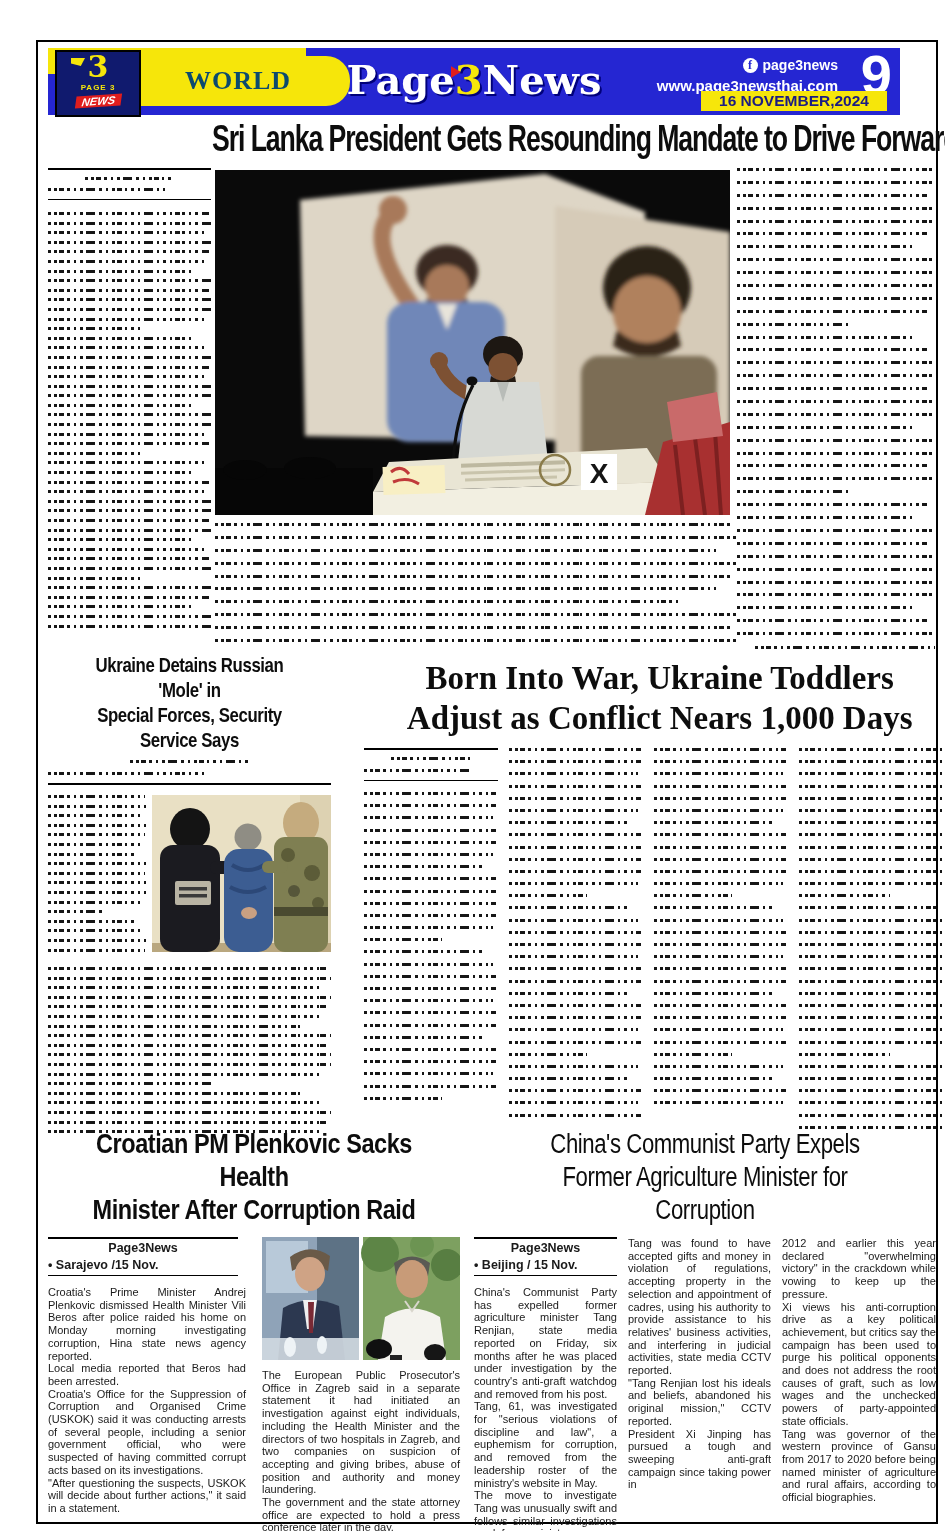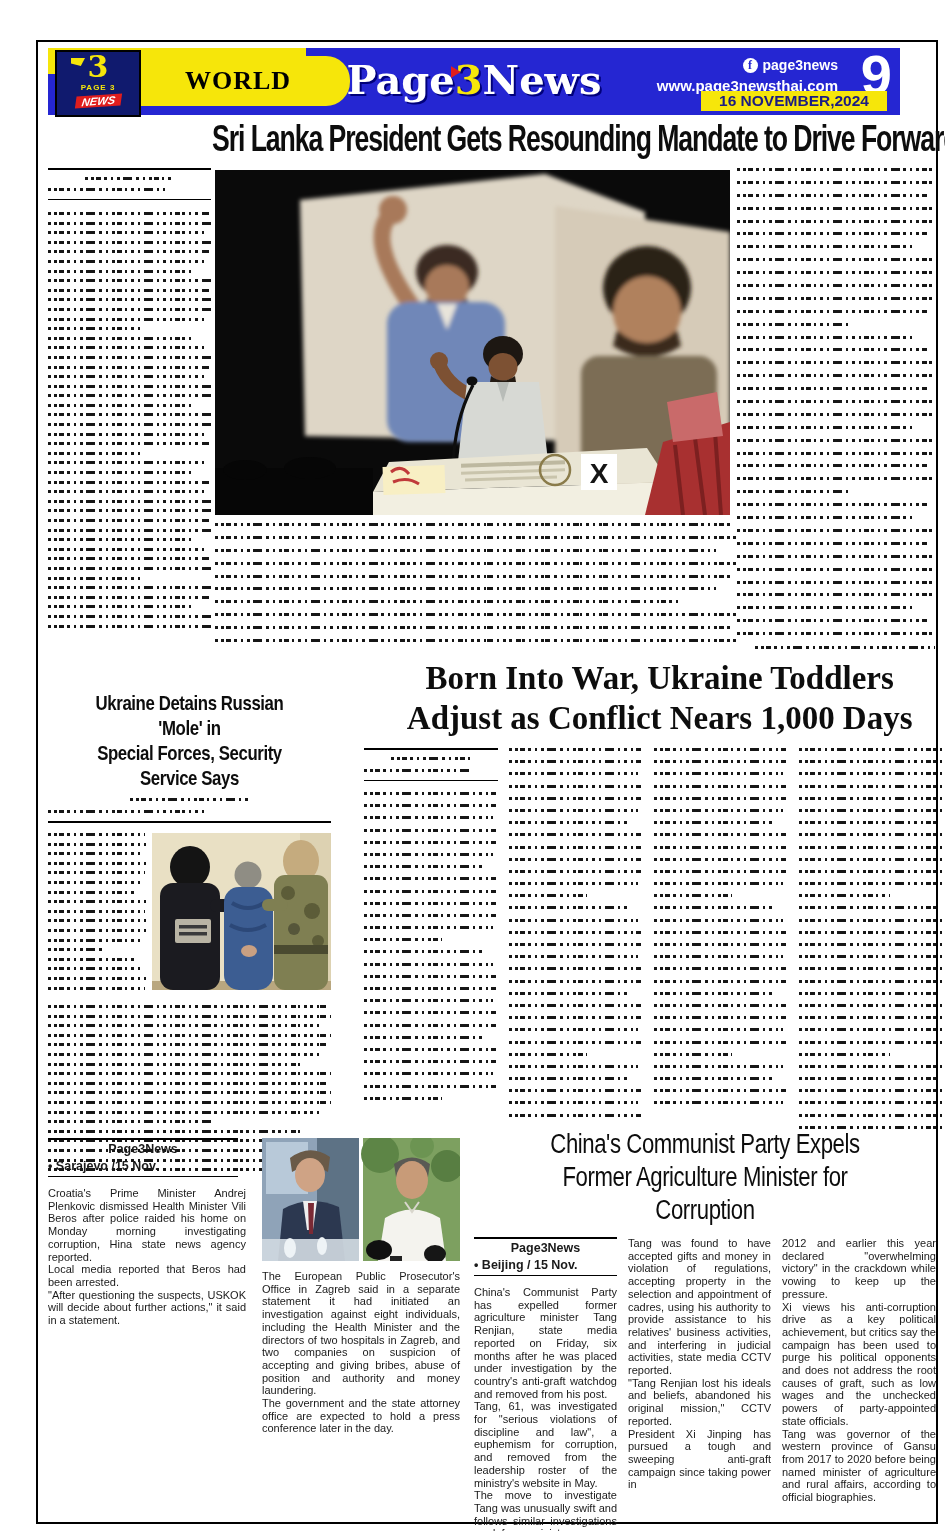--- a/index.html
+++ b/index.html
@@ -5,21 +5,21 @@
   html,body{margin:0;padding:0;background:#e9e9e9;}
   .page{position:relative;width:945px;height:1531px;background:#ffffff;margin:0 auto;
         font-family:"Liberation Sans",sans-serif;color:#1a1a1a;overflow:hidden;}
   .frame{position:absolute;left:36px;top:40px;width:898px;height:1480px;border:2px solid #000;}
 
   
   .hdr{position:absolute;left:48px;top:48px;width:852px;height:67px;background:#2526d2;}
   .hdr-yellow-top{position:absolute;left:0;top:0;width:258px;height:26px;background:#f6e60a;}
   .hdr-world-tab{position:absolute;left:52px;top:8px;width:250px;height:50px;background:#f6e60a;
                  border-radius:0 24px 24px 0;display:flex;align-items:center;}
-  .world-label{font-family:"Liberation Serif",serif;font-weight:bold;font-size:26px;color:#000000;
+  .world-label{font-family:"Liberation Serif",serif;font-weight:bold;font-size:26px;color:#0c4a6e;
                letter-spacing:1px;margin-left:85px;}
   .logo-box{position:absolute;left:7px;top:2px;width:82px;height:63px;background:#101a6e;
             border:2px solid #000;z-index:5;display:flex;flex-direction:column;align-items:center;}
   .logo-3{color:#f6e60a;font-size:30px;font-weight:bold;line-height:30px;font-family:"DejaVu Serif",serif;}
   .logo-flag{position:absolute;left:14px;top:6px;width:14px;height:8px;background:#f6e60a;clip-path:polygon(0 0,100% 0,70% 100%,0 70%);}
   .logo-page3{color:#f6e60a;font-size:8px;font-weight:bold;letter-spacing:1px;margin-top:1px;}
   .logo-news{background:#e11d1d;color:#fff;font-style:italic;font-weight:bold;font-size:11px;
              padding:0 6px;transform:skewX(-12deg) rotate(-4deg);margin-top:3px;}
   .masthead{position:absolute;left:0;right:0;top:8px;text-align:center;z-index:2;
             font-family:"DejaVu Serif",serif;font-weight:bold;font-size:40px;color:#ffffff;
@@ -270,21 +270,21 @@
         <div></div>
         <div></div>
         <div></div>
         <div></div>
         <div></div>
         <div></div>
         <div></div>
       </div>
   </div>
 
-  <div class="abs" style="left:48px;top:690px;width:283px;">
+  <div class="abs" style="left:48px;top:652px;width:283px;">
     <div style="text-align:center;">
       <span class="hl hl-ukr">Ukraine Detains Russian 'Mole' in
 Special Forces, Security Service Says</span>
     </div>
     <div style="margin-top:8px;">
       <div class="dot-single" style="width:42%;margin:0 auto 9px;"></div>
       <div class="dot-single" style="width:55%;margin:0 0 8px;"></div>
       <div class="rule" style="margin-bottom:10px;"></div>
     </div>
     <div style="display:flex;gap:6px;">
@@ -508,30 +508,35 @@
             <div></div>
             <div></div>
             <div></div>
             <div></div>
           </div>
       </div>
     </div>
   </div>
 
   <div class="abs" style="left:48px;top:1128px;width:412px;">
+    <div style="text-align:center;">
+      <span class="hl hl-cro">Croatian PM Plenkovic Sacks Health
+Minister After Corruption Raid</span>
+    </div>
     <div style="display:flex;gap:16px;margin-top:10px;">
       <div class="body-col" style="width:198px;flex:none;">
         <div style="width:96%;">
           <div class="rule-thin"></div>
           <div class="byline-name">Page3News</div>
           <div class="byline-date">• Sarajevo  /15 Nov.</div>
           <div class="rule-thin" style="margin-bottom:10px;"></div>
         </div>
         <p>Croatia's Prime Minister Andrej Plenkovic dismissed Health Minister Vili Beros after police raided his home on Monday morning investigating corruption, Hina state news agency reported.</p>
         <p>Local media reported that Beros had been arrested.</p>
+        <p>Croatia's Office for the Suppression of Corruption and Organised Crime (USKOK) said it was conducting arrests of several people, including a senior government official, who were suspected of having committed corrupt acts based on its investigations.</p>
         <p>"After questioning the suspects, USKOK will decide about further actions," it said in a statement.</p>
       </div>
       <div class="body-col" style="flex:1;">
         <div class="photo" style="width:198px;height:123px;margin-bottom:9px;">
           <svg width="198" height="123" viewBox="0 0 198 123">
             <rect width="198" height="123" fill="#fff"></rect>
 
             <g>
               <rect width="97" height="123" fill="#8fa3b8"></rect>
               <rect x="55" width="42" height="123" fill="#5d7285"></rect>

